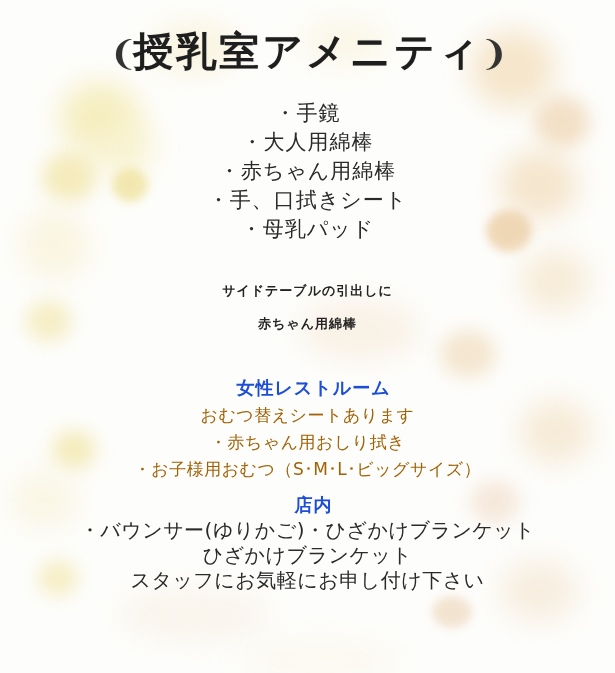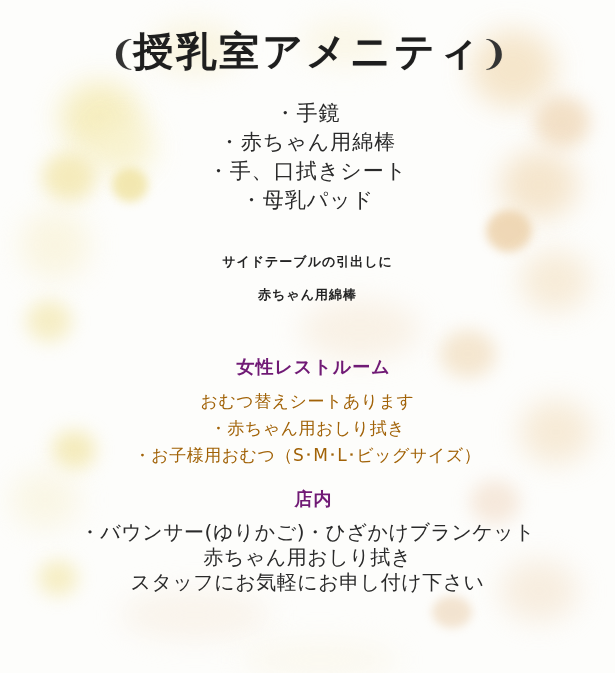--- a/index.html
+++ b/index.html
@@ -85,22 +85,22 @@
     color: #242424;
     margin: 0;
   }
 
   .sub-head {
     font-family: "DejaVu Sans", sans-serif;
     font-weight: bold;
     font-size: 18px;
     line-height: 27px;
     letter-spacing: 1px;
-    color: #701a75;
-    margin: 8px;
+    color: #1d4ed8;
+    margin: 0;
     padding-left: 12px;
   }
   .sub-line {
     font-family: "DejaVu Sans", sans-serif;
     font-size: 17px;
     line-height: 26px;
     letter-spacing: 0.5px;
     color: #a16207;
     margin: 1px;
   }
@@ -152,20 +152,21 @@
         <span class="title-deco-left">❨</span>
         <span>授乳室アメニティ</span>
         <span class="title-deco-right">❩</span>
       </span>
     </div>
 
     <div style="height:14px"></div>
 
     <div>
       <p class="list-item">・手鏡</p>
+      <p class="list-item">・大人用綿棒</p>
       <p class="list-item">・赤ちゃん用綿棒</p>
       <p class="list-item">・手、口拭きシート</p>
       <p class="list-item">・母乳パッド</p>
     </div>
 
     <div class="section-gap" style="height:30px"></div>
 
     <div>
       <p class="lead">サイドテーブルの引出しに</p>
       <p class="lead">赤ちゃん用綿棒</p>
@@ -178,18 +179,18 @@
       <p class="sub-line">おむつ替えシートあります</p>
       <p class="sub-line">・赤ちゃん用おしり拭き</p>
       <p class="sub-line">・お子様用おむつ（S･M･L･ビッグサイズ）</p>
     </div>
 
     <div class="section-gap" style="height:8px"></div>
 
     <div>
       <p class="sub-head">店内</p>
       <p class="small-line">・バウンサー(ゆりかご)・ひざかけブランケット</p>
-      <p class="small-line">赤ちゃん用おしり拭き</p>
+      <p class="small-line">ひざかけブランケット</p>
       <p class="small-line">スタッフにお気軽にお申し付け下さい</p>
     </div>
 
   </div>
 </div>
 
 </body></html>

